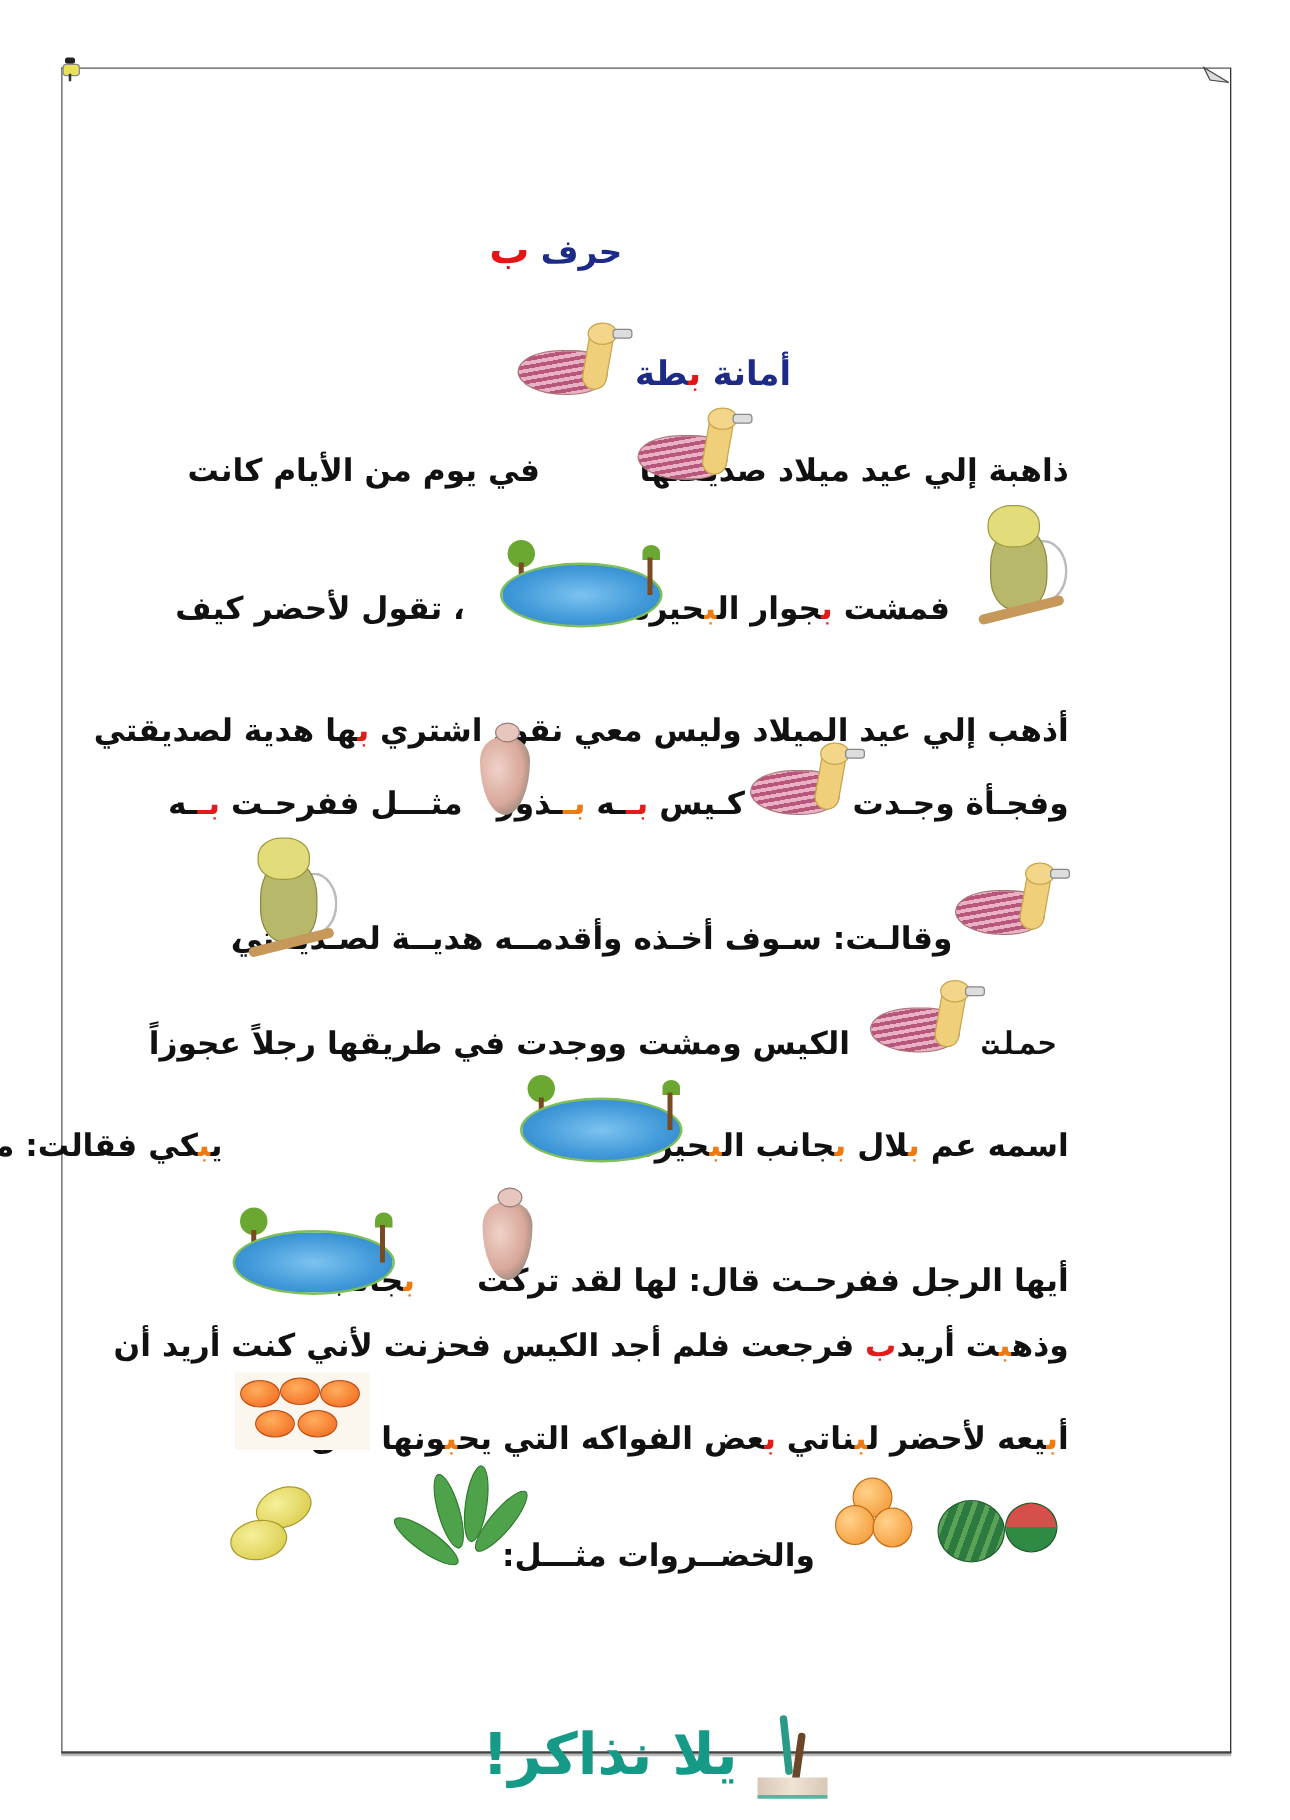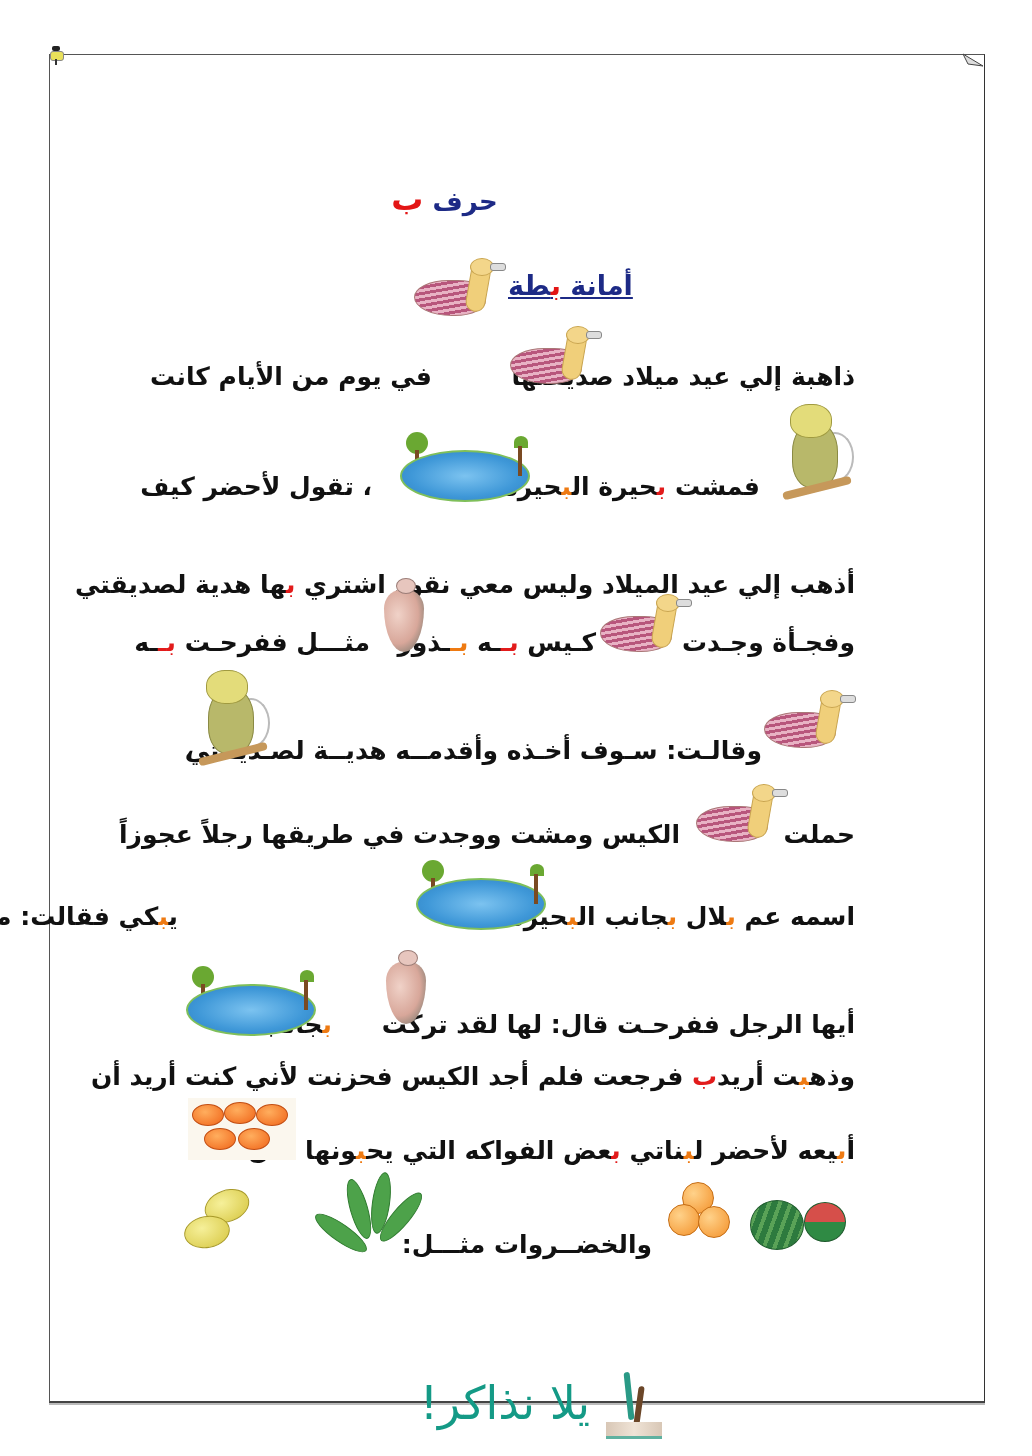--- a/index.html
+++ b/index.html
@@ -16,21 +16,21 @@
   .pushpin .needle { position: absolute; left: 5px; top: 13px; width: 2px; height: 6px; background: #333; }
 
   .page-curl { position: absolute; left: 962px; top: 53px; width: 24px; height: 14px; }
 
   .line { position: absolute; direction: rtl; font-weight: bold; font-size: 25px; color: #111; white-space: nowrap; font-family: "DejaVu Sans", sans-serif; }
   .hl-red { color: #e21b1b; }
   .hl-orange { color: #ee7a12; }
 
   .title-letter { position: absolute; left: 0; width: 889px; top: 180px; text-align: center; direction: rtl; font-weight: bold; font-size: 26px; color: #1d2a86; }
   .title-letter .big { color: #e31515; font-size: 32px; }
-  .story-title { position: absolute; left: 508px; top: 270px; direction: rtl; font-weight: bold; font-size: 27px; color: #1d2a86; text-decoration: underline; }
+  .story-title { position: absolute; left: 508px; top: 284px; direction: rtl; font-weight: bold; font-size: 27px; color: #1d2a86; }
   .story-title .b { color: #e31515; }
 
   .img { position: absolute; }
 
   
   .duck { width: 92px; height: 62px; }
   .duck .bodyd { position: absolute; left: 0; top: 22px; width: 70px; height: 34px; border-radius: 50% 40% 45% 55%;
     background: repeating-linear-gradient(170deg, #b8567c 0 3px, #e8b2c4 3px 6px); border: 1px solid #a77; }
   .duck .neck { position: absolute; left: 54px; top: 6px; width: 18px; height: 46px; border-radius: 10px 10px 12px 12px; background: #f0cf7a; border: 1px solid #c9a550; transform: rotate(10deg); }
   .duck .headd { position: absolute; left: 56px; top: 0; width: 22px; height: 16px; border-radius: 50%; background: #f3d68a; border: 1px solid #c9a550; }
@@ -69,21 +69,21 @@
   .melons .wm { position: absolute; left: 0; top: 4px; width: 52px; height: 48px; border-radius: 50%; background: repeating-linear-gradient(110deg, #2d7a3e 0 6px, #5aa257 6px 10px); border: 1px solid #1e5a2c; }
   .melons .wc { position: absolute; left: 54px; top: 6px; width: 40px; height: 38px; border-radius: 50%; background: linear-gradient(180deg, #d64f4a 0 50%, #2f8a44 50% 100%); border: 1px solid #1e5a2c; }
 
   .peas { width: 104px; height: 84px; }
   .peas .pod { position: absolute; width: 16px; height: 60px; border-radius: 50%; background: #4da24a; border: 1px solid #2e7a2e; }
   .potatoes { width: 72px; height: 66px; }
   .potatoes .p { position: absolute; width: 44px; height: 30px; border-radius: 50%; background: radial-gradient(ellipse at 40% 35%, #f6f09a, #d6c640); border: 1px solid #a89a2a; }
 
   
   .logo { position: absolute; left: 352px; top: 1368px; width: 320px; height: 80px; direction: rtl; }
-  .logo .text { position: absolute; right: 82px; top: 8px; font-size: 46px; font-weight: normal; color: #149a86; font-family: "DejaVu Sans", sans-serif; letter-spacing: 1px; }
+  .logo .text { position: absolute; right: 82px; top: 8px; font-size: 46px; font-weight: bold; color: #149a86; font-family: "DejaVu Sans", sans-serif; letter-spacing: 1px; }
   .logo .emblem { position: absolute; right: 10px; top: 4px; width: 56px; height: 70px; }
   .logo .emblem .fig1 { position: absolute; left: 20px; top: 0; width: 6px; height: 48px; background: #2a9a86; border-radius: 3px; transform: rotate(-6deg); }
   .logo .emblem .fig2 { position: absolute; left: 30px; top: 14px; width: 6px; height: 40px; background: #6b4628; border-radius: 3px; transform: rotate(8deg); }
   .logo .emblem .book { position: absolute; left: 0; top: 50px; width: 56px; height: 14px; background: linear-gradient(90deg, #d8c7b6, #efe3d6, #d8c7b6); border-bottom: 3px solid #5fb1a0; }
 </style>
 </head>
 <body>
 
 <div class="page-frame"></div>
 
@@ -118,21 +118,21 @@
     <div class="beak"></div>
 </div>
 <div class="line" style="right:600px; top:362px;">في يوم من الأيام كانت</div>
 
 <div class="img owl" style="left:782px; top:404px;">
   <div class="ring"></div>
     <div class="ob"></div>
     <div class="oh"></div>
     <div class="branch"></div>
 </div>
-<div class="line" style="right:272px; top:472px;"><span>فمشت </span><span class="hl-red">ب</span><span>حيرة ال</span><span class="hl-orange">ب</span><span>حيرة</span></div>
+<div class="line" style="right:272px; top:472px;"><span>فمشت </span><span class="hl-red">ب</span><span>جوار ال</span><span class="hl-orange">ب</span><span>حيرة</span></div>
 <div class="img lake" style="left:396px; top:432px;">
   <div class="tree"></div>
     <div class="trunk"></div>
     <div class="water"></div>
     <div class="palm"></div>
     <div class="ptrunk"></div>
 </div>
 <div class="line" style="right:660px; top:472px;">، تقول لأحضر كيف</div>
 
 <div class="line" style="right:177px; top:526px;margin-top:44px;"><span>أذهب إلي عيد الميلاد وليس معي نقود اشتري </span><span class="hl-red">ب</span><span>ها هدية لصديقتي</span></div>
@@ -159,21 +159,21 @@
 </div>
 <div class="line" style="right:270px; top:736px;">وقالـت: سـوف أخـذه وأقدمــه هديــة لصـديقتي</div>
 <div class="img owl" style="left:198px; top:670px;">
   <div class="ring"></div>
     <div class="ob"></div>
     <div class="oh"></div>
     <div class="branch"></div>
 </div>
 <div class="line" style="right:838px; top:736px;">،</div>
 
-<div class="line" style="right:177px; top:820px;">حملت</div>
+<div class="line" style="right:187px; top:820px;font-family:Liberation Mono, monospace;">حملت</div>
 <div class="img duck" style="left:696px; top:784px;">
   <div class="bodyd"></div>
     <div class="neck"></div>
     <div class="headd"></div>
     <div class="beak"></div>
 </div>
 <div class="line" style="right:352px; top:820px;">الكيس ومشت ووجدت في طريقها رجلاً عجوزاً</div>
 
 <div class="line" style="right:177px; top:902px;"><span>اسمه عم </span><span class="hl-orange">ب</span><span>لال </span><span class="hl-orange">ب</span><span>جانب ال</span><span class="hl-orange">ب</span><span>حيرة</span></div>
 <div class="img lake" style="left:412px; top:860px;">

